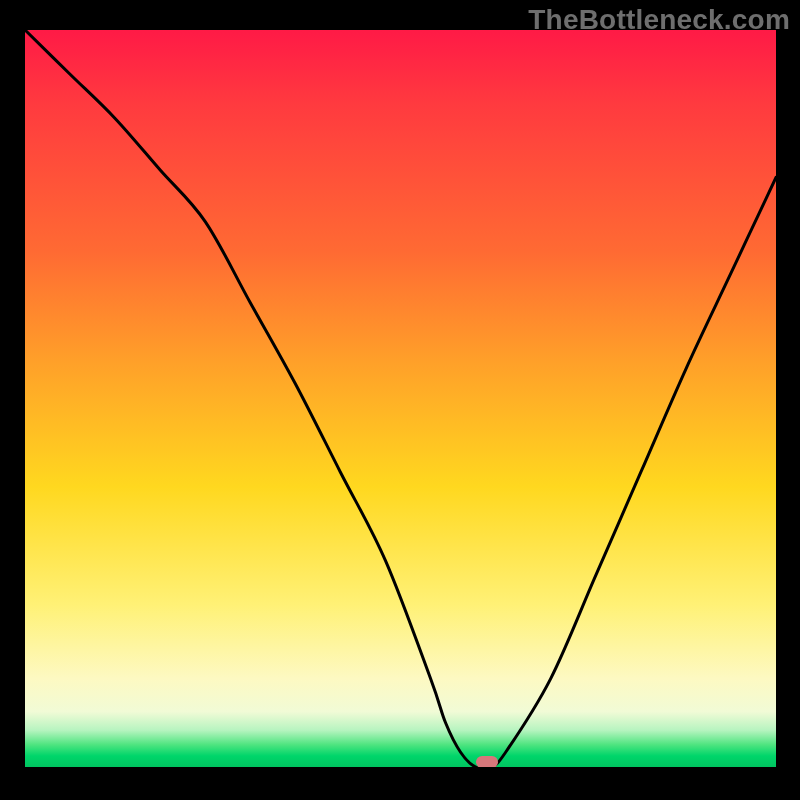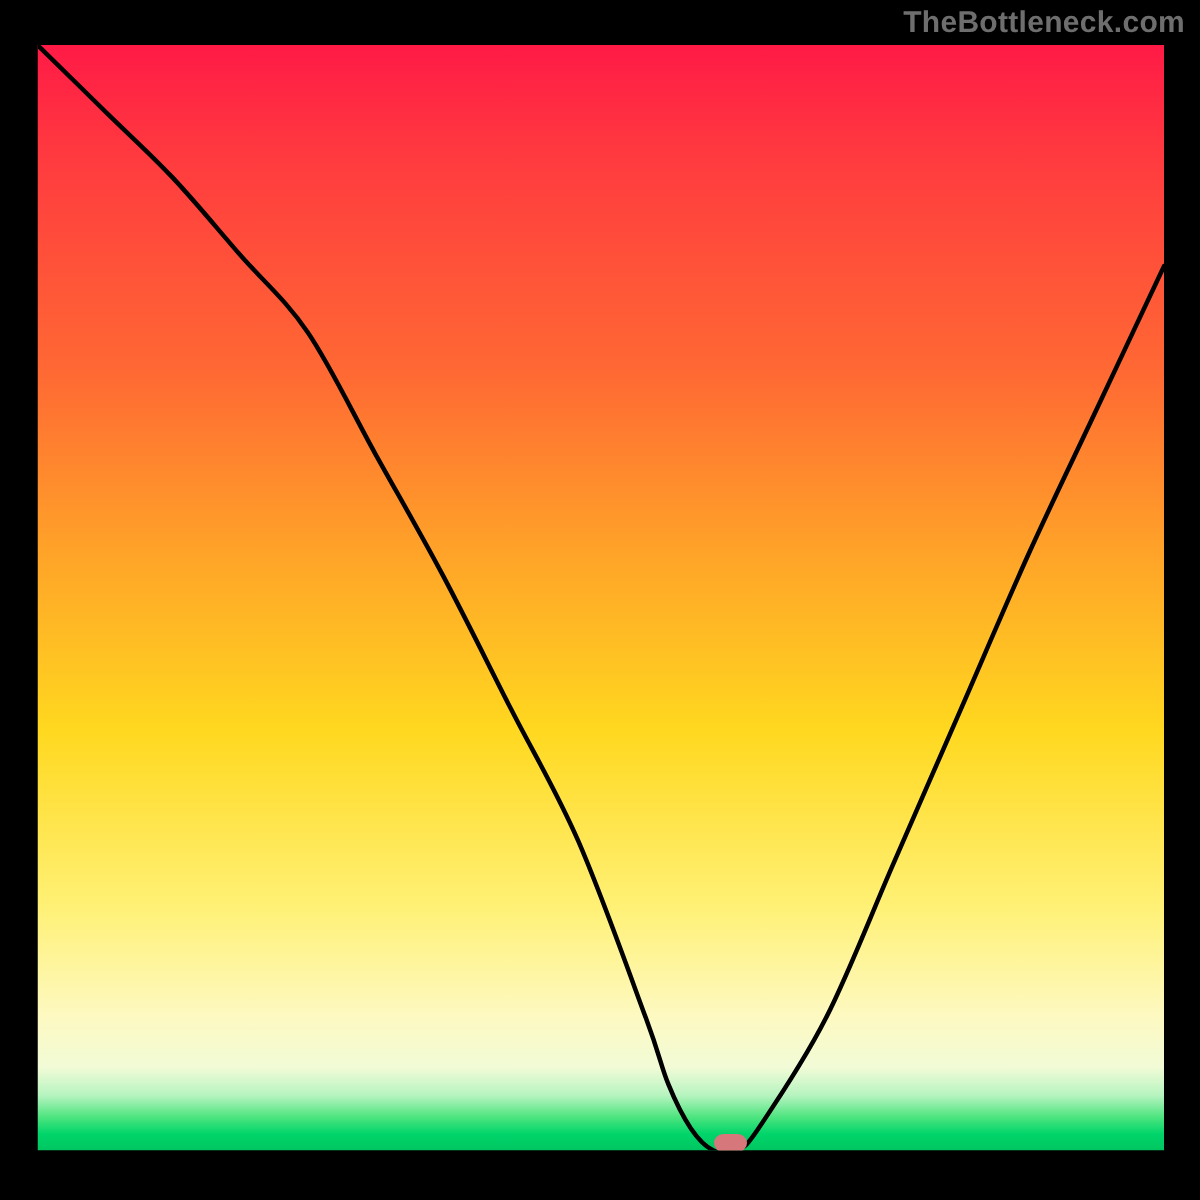--- a/index.html
+++ b/index.html
@@ -17,21 +17,21 @@
     width: 800px;
     height: 800px;
     background: #000;
   }
   .watermark {
     position: absolute;
     top: 4px;
     right: 10px;
     font-family: Arial, Helvetica, sans-serif;
     font-weight: 600;
-    font-size: 20px;
+    font-size: 28px;
     color: #6e6e6e;
     letter-spacing: 0.2px;
   }
   .plot-area {
     
     position: absolute;
     left: 25px;
     top: 30px;
     width: 751px;
     height: 737px;

